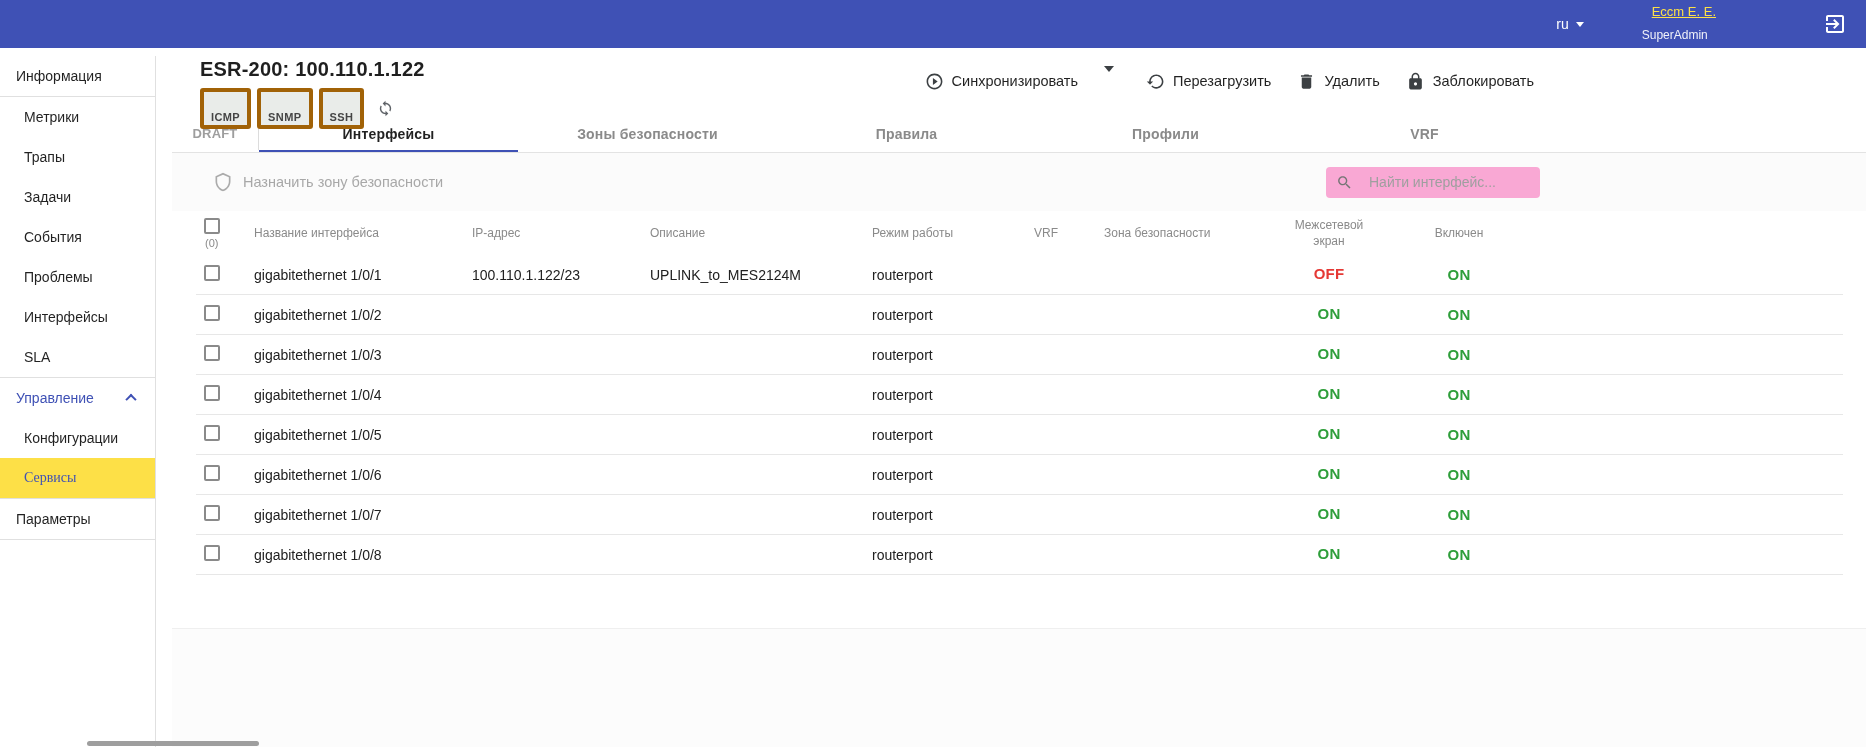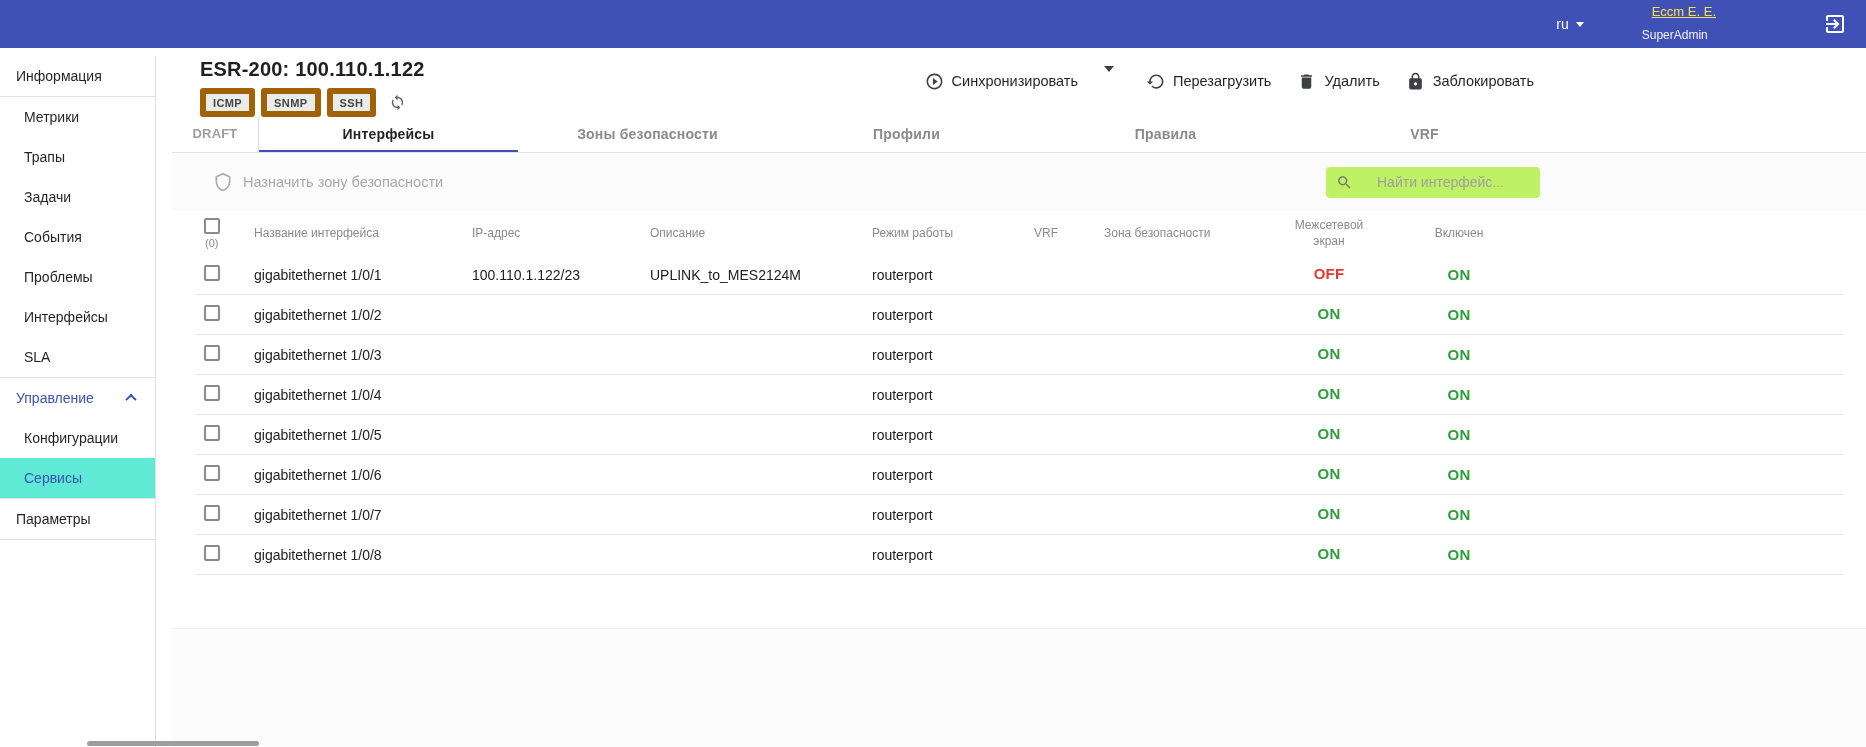--- a/index.html
+++ b/index.html
@@ -25,38 +25,38 @@
   
   .sidebar {
     position:absolute; top:48px; left:0; bottom:0; width:156px;
     background:#fff; border-right:1px solid #e0e0e0; overflow:hidden;margin-top:8px;
   }
   .side-item {
     height:40px; display:flex; align-items:center; padding-left:16px;
     font-size:14px; color:rgba(0,0,0,.87); cursor:pointer; position:relative;
   }
   .side-item.sub { padding-left:24px; }
-  .side-item.selected { background:#5eead4; color:#3f51b5; }
+  .side-item.selected { background:#fde047; color:#3f51b5;font-family:Liberation Serif, serif; }
   .side-item.accent { color:#3f51b5; }
   .side-divider { border-top:1px solid #e0e0e0; }
   .chev-up {
     margin-left:auto; margin-right:20px; width:8px; height:8px;
     border-right:2px solid #757575; border-bottom:2px solid #757575;
     transform:rotate(225deg) translate(-1px,-1px);
   }
   .accent .chev-up { border-color:#3f51b5; }
   
   .main { position:absolute; top:48px; left:172px; right:0; bottom:0; background:#fff; }
   .device-header { position:relative; padding:10px 0 0 28px; height:67px; }
   .device-title { font-size:20px; font-weight:700; color:#1f1f1f; letter-spacing:.2px; }
   .badge-row { display:flex; align-items:center; gap:6px; margin-top:7px; }
   .badge {
     font-size:11px; font-weight:700; letter-spacing:.4px; color:#454545;
-    background:#e9ece9; border:6px solid #a16207; border-radius:3px;
-    padding:3px 7px 2px;
+    background:#e9ece9; border:4px solid #a16207; border-radius:3px;
+    padding:19px 7px 2px;
   }
   .refresh-ic { margin-left:7px; display:flex; }
   .refresh-ic svg { width:17px; height:17px; fill:#5f6368; }
   .header-actions {
     position:absolute; top:20px; right:332px;
     display:flex; align-items:center; gap:26px;
   }
   .action-btn { display:flex; align-items:center; gap:8px; font-size:14.5px; color:rgba(0,0,0,.87); cursor:pointer; white-space:nowrap; }
   .action-btn svg { width:19px; height:19px; fill:#3c4043; }
   .drop-btn { margin-left:-6px; padding:4px 6px; cursor:pointer; }
@@ -67,22 +67,22 @@
   .tab-draft { width:86px; font-size:13px; color:#9e9e9e; }
   .tab-sep { width:1px; background:#dcdcdc; margin:2px 0; }
   .tab-wide { width:259px; }
   .tab.active { color:rgba(0,0,0,.87); box-shadow:inset 0 -2px 0 #3f51b5; }
   
   .toolbar { height:58px; display:flex; align-items:center; padding-left:41px; background:#fbfbfb; }
   .assign-btn { display:flex; align-items:center; gap:10px; font-size:14.5px; color:#a8a8a8; cursor:default; }
   .assign-btn svg { width:20px; height:20px; fill:#ababab; }
   .search-box {
     margin-left:auto; margin-right:326px; width:214px; height:31px;
-    background:#bef264; border-radius:4px; display:flex; align-items:center;
-    padding:0 10px; gap:24px;
+    background:#f9a8d4; border-radius:4px; display:flex; align-items:center;
+    padding:0 10px; gap:16px;
   }
   .search-box svg { width:17px; height:17px; fill:#757575; flex:none; }
   .search-box input {
     border:none; outline:none; background:transparent; width:100%;
     font-size:14px; color:#424242; font-family:"Liberation Sans",sans-serif;
   }
   .search-box input::placeholder { color:#9f9f9f; }
   
   .table { margin:0 23px 0 24px; }
   .thead { display:flex; align-items:center; height:44px; color:#8a8a8a; font-size:12px; }
@@ -209,22 +209,22 @@
         <span>Заблокировать</span>
       </div>
     </div>
   </div>
 
   <div class="tabs">
     <div class="tab tab-draft">DRAFT</div>
     <div class="tab-sep"></div>
     <div class="tab tab-wide active">Интерфейсы</div>
     <div class="tab tab-wide">Зоны безопасности</div>
+    <div class="tab tab-wide">Правила</div>
     <div class="tab tab-wide">Профили</div>
-    <div class="tab tab-wide">Правила</div>
     <div class="tab tab-wide">VRF</div>
   </div>
 
   <div class="toolbar">
     <div class="assign-btn">
       <svg viewBox="0 0 24 24">
           <path d="M12 1L3 5v6c0 5.55 3.84 10.74 9 12 5.16-1.26 9-6.45 9-12V5l-9-4zm7 10c0 4.52-2.98 8.69-7 9.93-4.02-1.24-7-5.41-7-9.93V6.3l7-3.11 7 3.11V11z"></path>
         </svg>
       <span>Назначить зону безопасности</span>
     </div>

